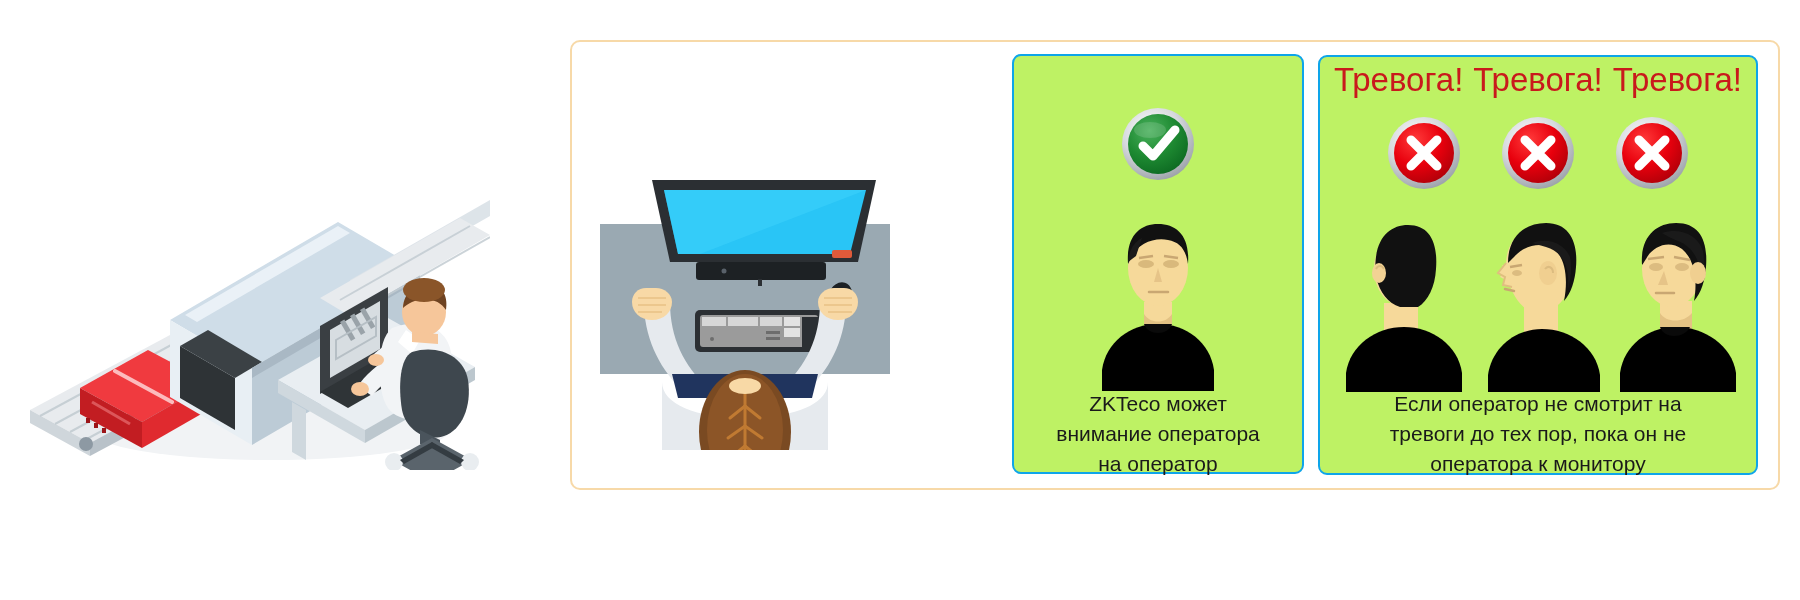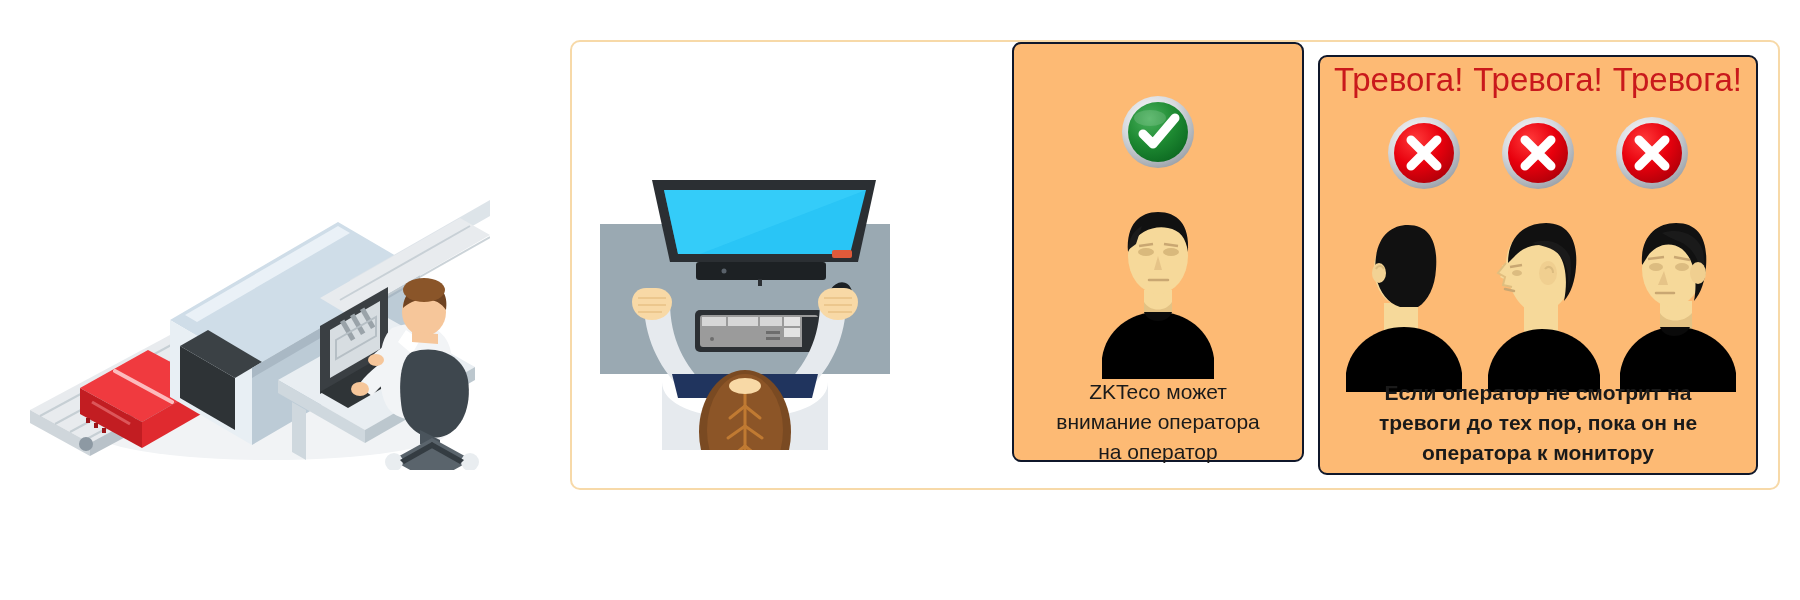--- a/index.html
+++ b/index.html
@@ -51,28 +51,28 @@
     position: absolute;
     left: 600px;
     top: 150px;
     width: 290px;
     height: 300px;
   }
 
   
   .inner-panel {
     position: absolute;
-    border: 2px solid #0f172a;
+    border: 2px solid #0ea5e9;
     border-radius: 9px;
-    background: #fdba74;
+    background: #bef264;
     box-sizing: border-box;
   }
   #panel-ok {
     left: 1012px;
-    top: 42px;
+    top: 54px;
     width: 292px;
     height: 420px;
   }
   #panel-alarm {
     left: 1318px;
     top: 55px;
     width: 440px;
     height: 420px;
   }
 
@@ -143,21 +143,21 @@
     left: 0;
     width: 100%;
     box-sizing: border-box;
     text-align: center;
     color: #1a1a1a;
     font-size: 21px;
     line-height: 1.42;
     font-family: "Liberation Sans", sans-serif;
   }
   #ok-caption   { top: 333px; padding: 0 12px; }
-  #alarm-caption{ top: 321px; padding: 0 20px; font-weight: bold; }
+  #alarm-caption{ top: 332px; padding: 0 20px; }
   .caption-line { display: block; }
 </style>
 </head>
 <body>
 
 <div id="canvas">
 
   <div id="scanner-illustration">
     <svg viewBox="0 0 470 340" width="470" height="340" xmlns="http://www.w3.org/2000/svg">
 

